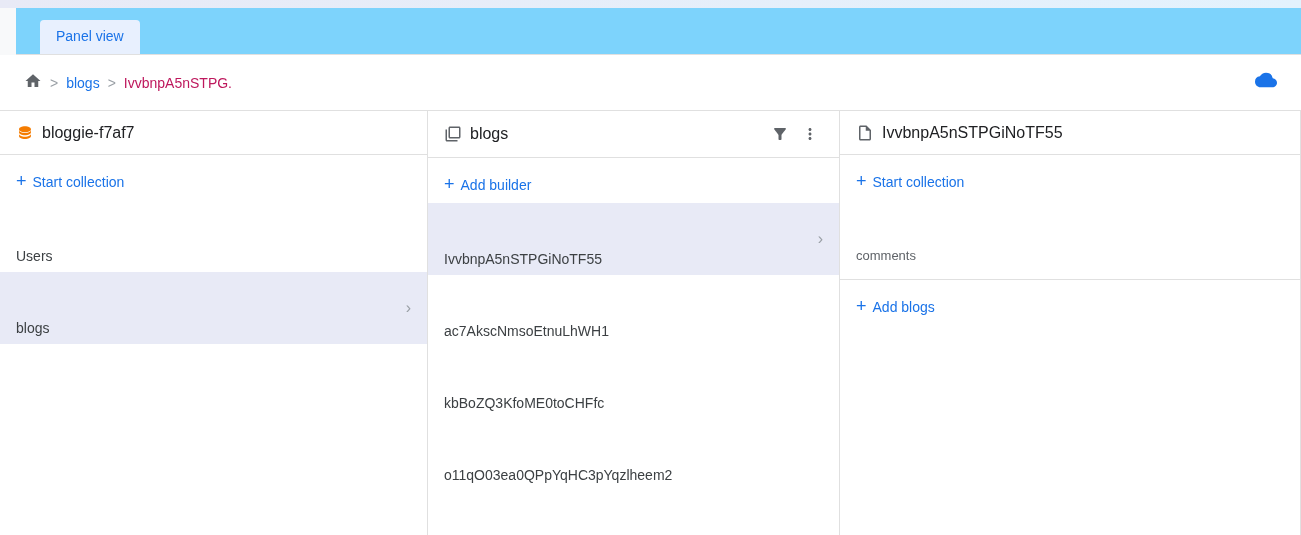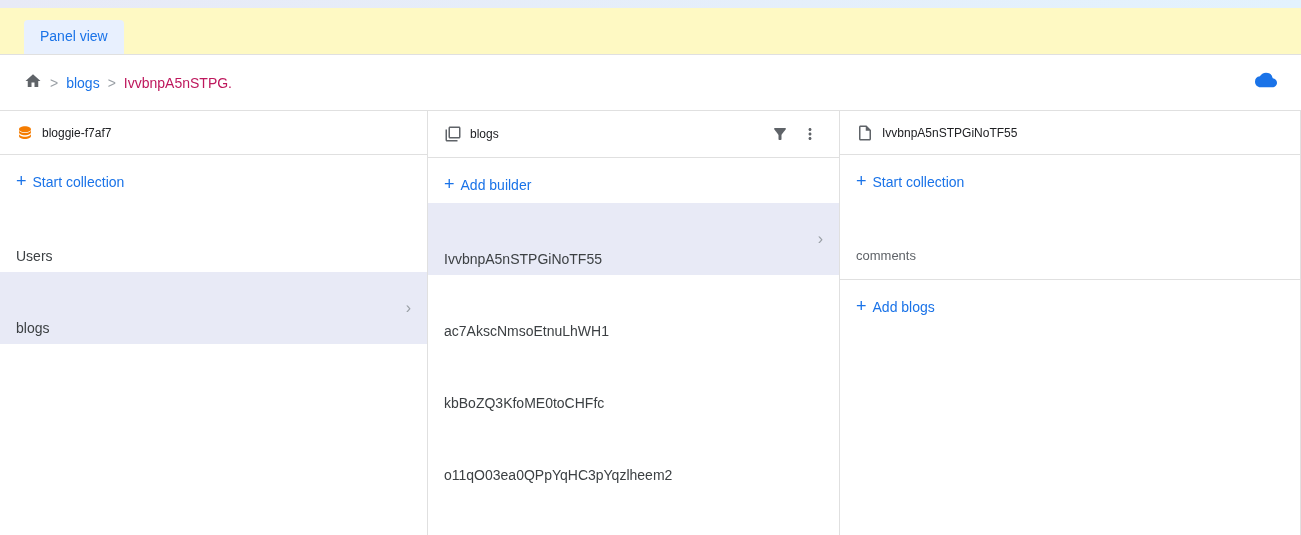--- a/index.html
+++ b/index.html
@@ -4,26 +4,27 @@
   <style>
     * { box-sizing: border-box; margin: 0; padding: 0; }
     body { font-family: 'Google Sans', Arial, sans-serif; background: #f8f9fa; font-size: 14px; color: #202124; }
 
     .top-bar {
       height: 8px;
       background: linear-gradient(90deg, #e8eaf6 0%, #e3f2fd 100%);
     }
 
     .tabs-bar {
-      background: #fef9c3;
+      background: #7dd3fc;
       padding: 12px 24px 0 24px;
       border-bottom: 1px solid #e0e0e0;
       display: flex;
       align-items: flex-end;
       gap: 4px;
+      margin-left: 16px;
     }
 
     .tab {
       padding: 8px 16px 10px 16px;
       cursor: pointer;
       border-radius: 4px 4px 0 0;
       font-size: 14px;
       color: #5f6368;
       user-select: none;
       border: none;
@@ -87,21 +88,21 @@
       border-bottom: 1px solid #e0e0e0;
       gap: 8px;
       min-height: 44px;
     }
 
     .panel-header .panel-icon {
       font-size: 16px;
       color: #5f6368;
     }
     .panel-header .panel-title {
-      font-size: 12px;
+      font-size: 16px;
       font-weight: 500;
       color: #202124;
       flex: 1;
     }
     .panel-header .header-actions {
       display: flex;
       gap: 4px;
       align-items: center;
     }
     .icon-btn {

